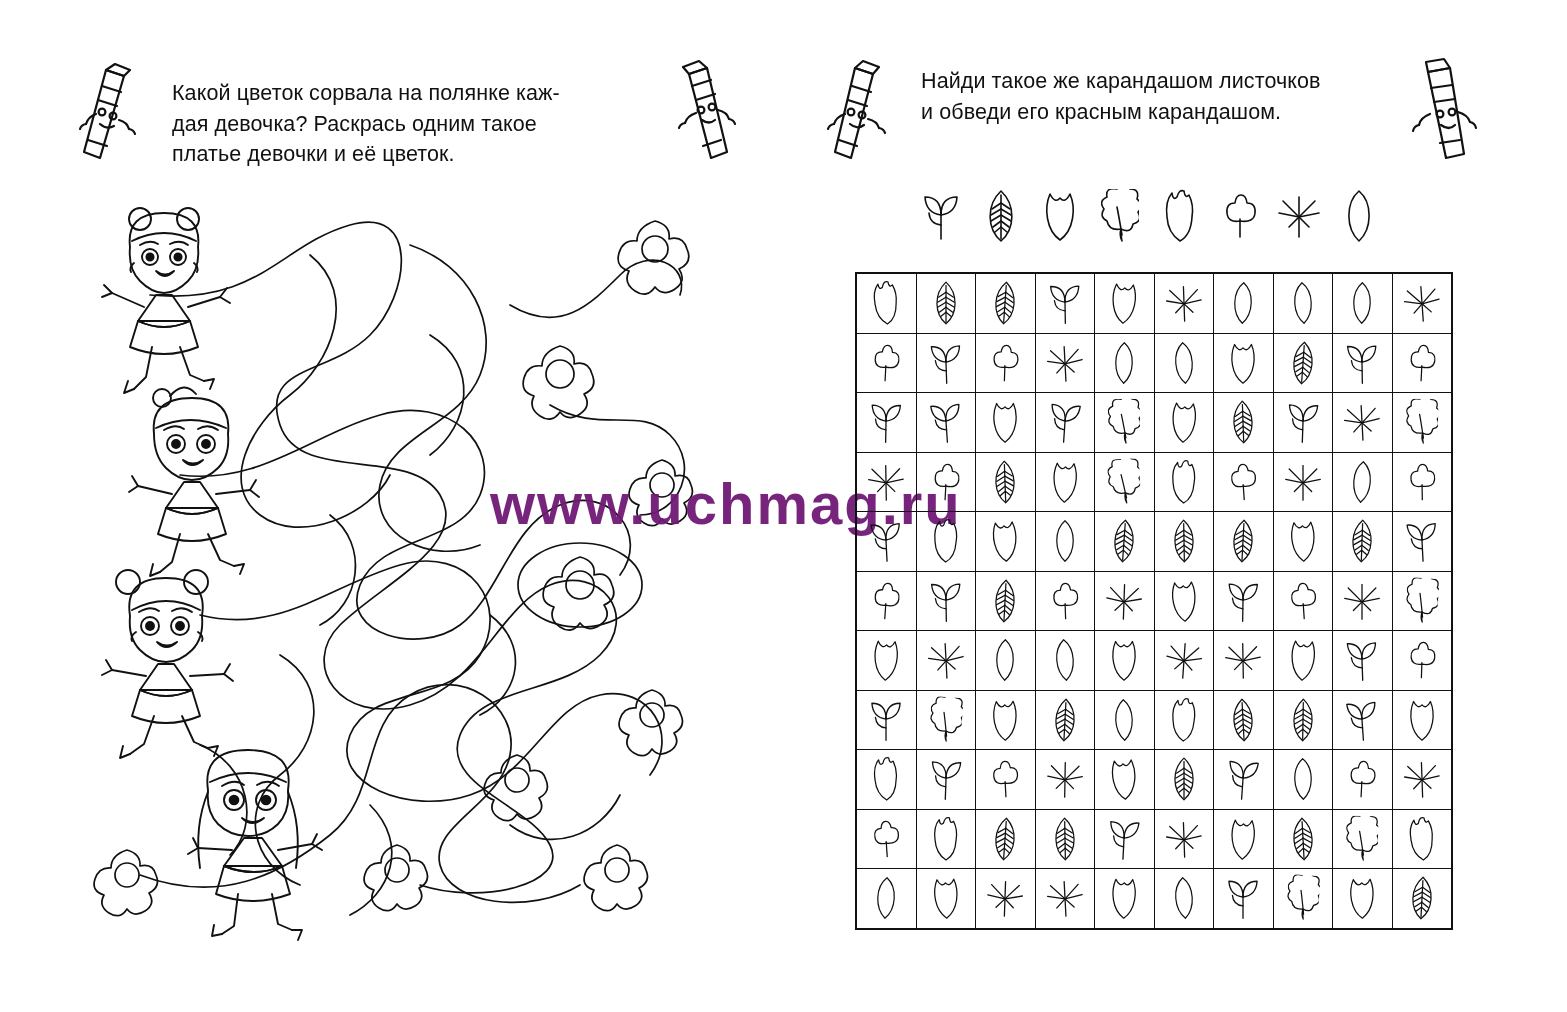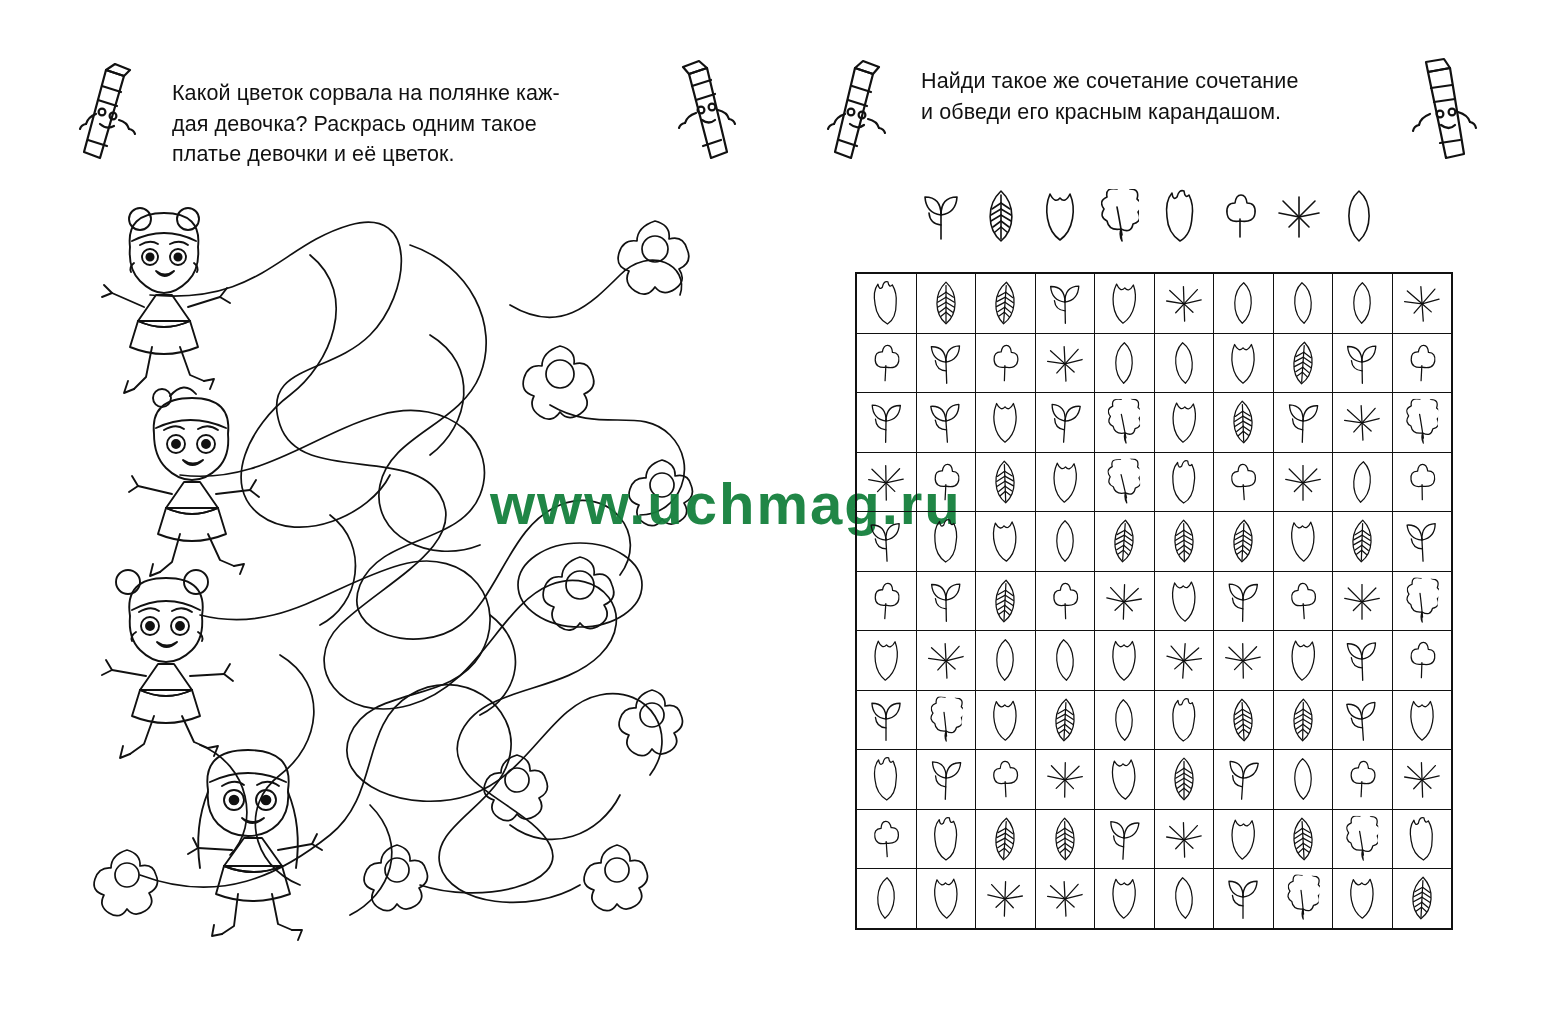--- a/index.html
+++ b/index.html
@@ -65,21 +65,21 @@
   #leaf-grid svg { display: block; }
 
   
   #watermark {
     position: absolute;
     left: 490px;
     top: 470px;
     font-size: 58px;
     font-weight: bold;
     letter-spacing: 2px;
-    color: #15803d;
+    color: #701a75;
     opacity: 0.95;
     font-family: "Liberation Sans", sans-serif;
     white-space: nowrap;
     pointer-events: none;
   }
 </style>
 </head>
 <body>
 
 <div class="page">
@@ -316,21 +316,21 @@
           <circle cx="37" cy="57" r="3.4"></circle>
         <path d="M25 66 q7 6 14 1"></path>
         <path d="M20 56 q-9 3 -11 10"></path>
         <path d="M43 61 q9 2 11 9"></path>
         <path d="M9 66 q-5 1 -6 5"></path>
         <path d="M54 70 q5 1 6 5"></path>
       </g>
     </svg>
   </div>
 
-  <div class="task-text" id="task-right-text">Найди такое же сочетание сочетание
+  <div class="task-text" id="task-right-text">Найди такое же карандашом листочков
 и обведи его красным карандашом.</div>
 
   <div class="crayon" style="left:1398px; top:58px;">
     <svg width="80" height="110" viewBox="0 0 80 110">
       <g fill="none" stroke="#111" stroke-width="2.2" stroke-linecap="round" stroke-linejoin="round">
         <path d="M30 14 L52 10 L66 96 L48 100 Z"></path>
         <path d="M30 14 L28 4 L46 1 L52 10 Z"></path>
         <path d="M33 30 L54 27"></path>
         <path d="M36 44 L57 41"></path>
         <path d="M62 82 L42 85"></path>

